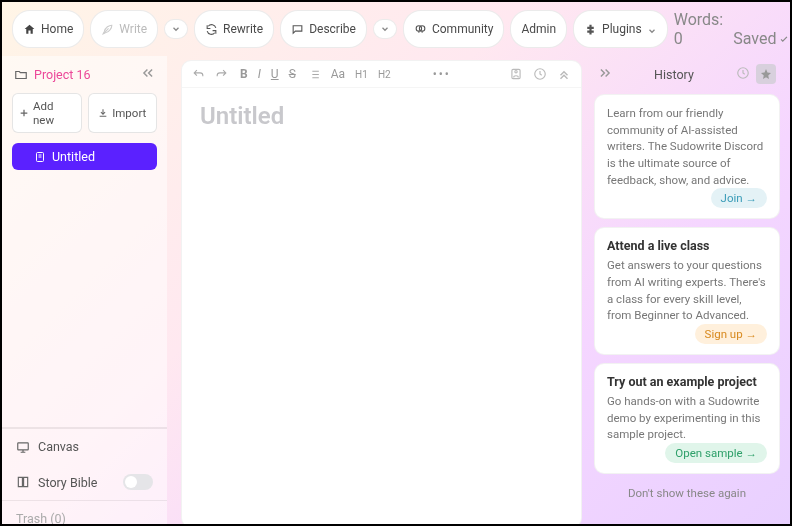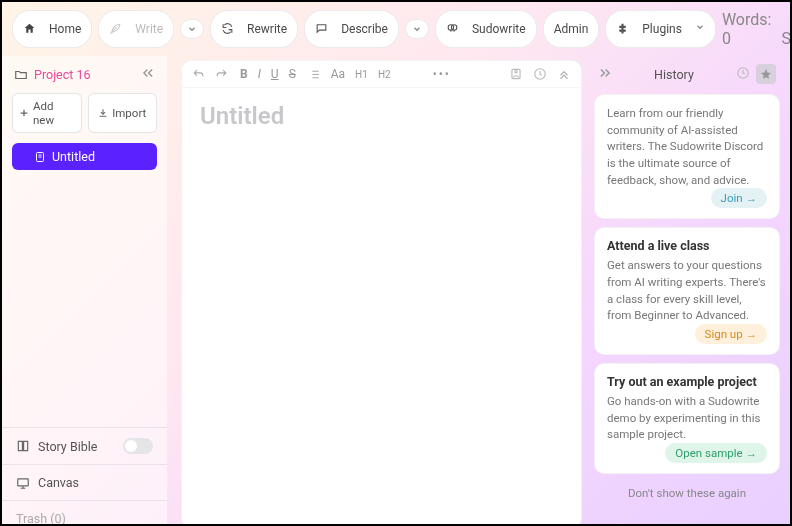--- a/index.html
+++ b/index.html
@@ -14,22 +14,22 @@
   border: 2px solid #000;
 }
 .top-toolbar {
   display: flex;
   align-items: center;
   padding: 8px 10px;
   gap: 6px;
 }
 .chip {
   display: inline-flex;
-  align-items: flex-start;
-  gap: 13px;
+  align-items: flex-end;
+  gap: 5px;
   background: #fff;
   border: 1px solid rgba(0,0,0,0.08);
   border-radius: 18px;
   padding: 11px 10px;
   font-size: 12px;
   color: #4a4a4a;
   cursor: pointer;
   white-space: nowrap;
 }
 .chip.disabled { color: #bbb; }
@@ -260,21 +260,21 @@
         <path d="M6 9l6 6 6-6"></path>
       </svg>
   </div>
 
   <div class="chip">
     <svg width="13" height="13" viewBox="0 0 24 24" fill="none" stroke="#555" stroke-width="2">
         <circle cx="9" cy="10" r="5"></circle>
         <circle cx="15" cy="10" r="5"></circle>
         <path d="M9 15v3M15 15v3"></path>
       </svg>
-    <span>Sudowrite</span>
+    <span>Community</span>
   </div>
 
   <div class="chip">
     <span>Admin</span>
   </div>
 
   <div class="chip">
     <svg width="13" height="13" viewBox="0 0 24 24" fill="#555">
         <path d="M10 3h4v4h4v4h-4v3h4v4h-4v3h-4v-3H6v-4h4v-3H6V7h4z"></path>
       </svg>
@@ -336,38 +336,38 @@
 
     <div class="doc-item active">
       <svg width="12" height="12" viewBox="0 0 24 24" fill="none" stroke="#fff" stroke-width="2">
           <rect x="5" y="3" width="14" height="18" rx="2"></rect>
           <path d="M9 8h6M9 12h6"></path>
         </svg>
       <span>Untitled</span>
     </div>
 
     <div class="sidebar-bottom">
+      <div class="sb-bottom-row" style="border-top:1px solid rgba(0,0,0,0.07);">
+        <span style="display:flex;align-items:center;gap:8px;">
+          <svg width="14" height="14" viewBox="0 0 24 24" fill="none" stroke="#666" stroke-width="2">
+              <rect x="3" y="5" width="18" height="12" rx="1"></rect>
+              <path d="M8 21h8M12 17v4"></path>
+            </svg>
+          <span>Canvas</span>
+        </span>
+      </div>
       <div class="sb-bottom-row">
         <span style="display:flex;align-items:center;gap:8px;">
           <svg width="14" height="14" viewBox="0 0 24 24" fill="none" stroke="#666" stroke-width="2">
               <path d="M4 4h7v16H4zM13 4h7v16h-7z"></path>
             </svg>
           <span>Story Bible</span>
         </span>
         <div class="toggle"></div>
       </div>
-      <div class="sb-bottom-row" style="border-top:1px solid rgba(0,0,0,0.07);">
-        <span style="display:flex;align-items:center;gap:8px;">
-          <svg width="14" height="14" viewBox="0 0 24 24" fill="none" stroke="#666" stroke-width="2">
-              <rect x="3" y="5" width="18" height="12" rx="1"></rect>
-              <path d="M8 21h8M12 17v4"></path>
-            </svg>
-          <span>Canvas</span>
-        </span>
-      </div>
       <div class="sb-bottom-row" style="border-top:1px solid rgba(0,0,0,0.07); color:#aaa;">
         <span>Trash (0)</span>
       </div>
     </div>
   </div>
 
   <div class="editor-col">
     <div class="editor-card">
       <div class="format-bar">
         <div class="fmt-group">

